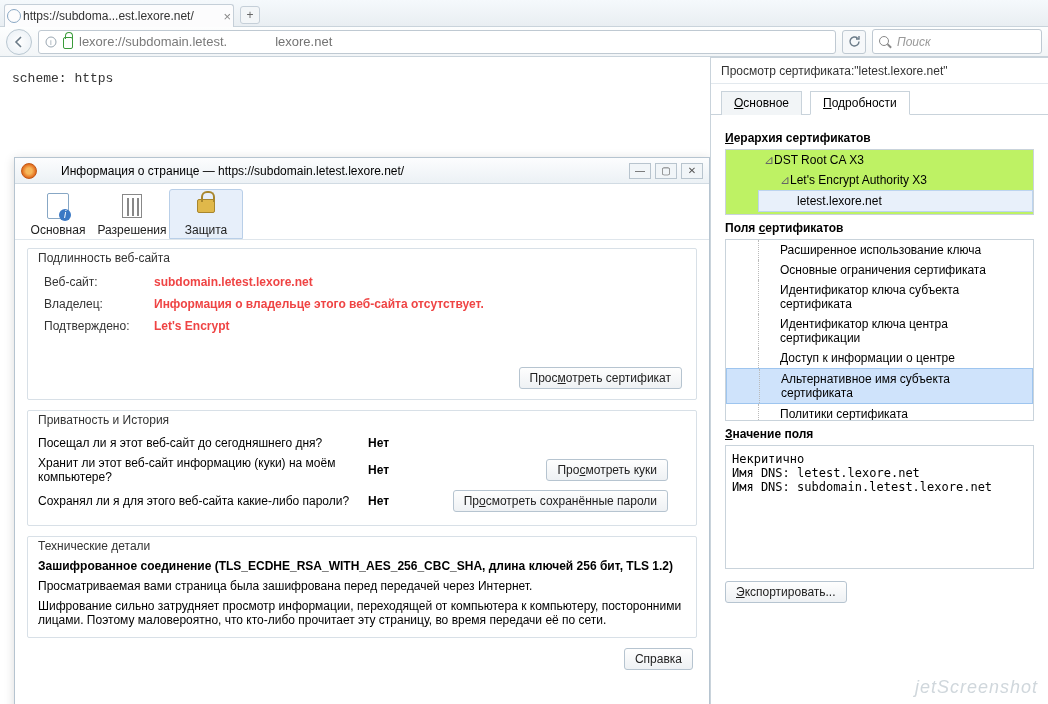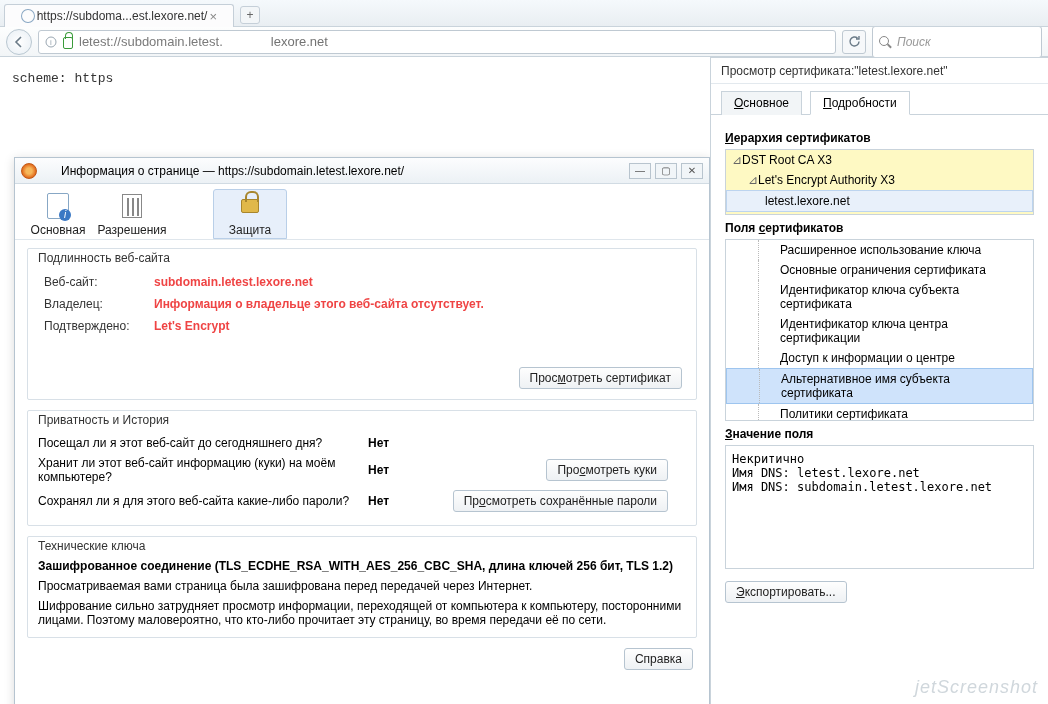--- a/index.html
+++ b/index.html
@@ -22,21 +22,21 @@
   .tab {
     position: absolute;
     top: 4px; left: 4px;
     width: 230px; height: 23px;
     background: #fcfcfd;
     border: 1px solid #c5cfd8;
     border-bottom: none;
     border-radius: 3px 3px 0 0;
     display: flex;
     align-items: center;
-    padding: 0 16px;
+    padding: 0 2px;
     font-size: 12px;
     color: #333;
     gap: 2px;
   }
   .tab .ic-globe { width: 14px; height: 14px; border:1px solid #8aa8c4; border-radius:50%; position:relative; }
   .tab .x { margin-left:auto; color:#888; font-size:13px; line-height:1; cursor:default;}
   .new-tab-btn {
     position:absolute; top:6px; left:240px; width:20px; height:18px;
     border:1px solid #c5cfd8; border-radius:3px; background:#f3f6f8;
     text-align:center; color:#666; line-height:16px;
@@ -62,21 +62,21 @@
   .lock { width:10px; height:12px; border:1px solid #3a9b3a; border-radius:2px; position:relative; top:1px;}
   .lock::before{content:"";position:absolute;top:-6px;left:1px;width:6px;height:6px;border:1px solid #3a9b3a;border-bottom:none;border-radius:4px 4px 0 0;}
   .urltext { font-size:13px; }
   .urltext .dark { color:#737373;margin-left:48px; }
   .reload {
     width:24px; height:24px; border:1px solid #bfc9d2; border-radius:3px;
     background:#f6f8fa; display:flex; align-items:center; justify-content:center;
     color:#6b7b88;
   }
   .searchbox {
-    width:170px; height:32px; border:1px solid #bfc9d2; border-radius:3px;
+    width:170px; height:25px; border:1px solid #bfc9d2; border-radius:3px;
     background:#fff; display:flex; align-items:center; padding:0 6px; gap:6px;
     color:#999;
   }
   .mg { position:relative; width:12px; height:12px; }
   .mg::before{content:"";position:absolute;width:8px;height:8px;border:1.5px solid #888;border-radius:50%;}
   .mg::after{content:"";position:absolute;width:5px;height:1.5px;background:#888;transform:rotate(45deg);left:8px;top:9px;}
   .content-row { position:relative; height: calc(704px - 57px); background:#fff; }
   .scheme { position:absolute; top:14px; left:12px; font-family: Liberation Mono, monospace; font-size:13px; color:#333;}
   
   .pageinfo-window {
@@ -91,21 +91,21 @@
   }
   .fx { width:16px; height:16px; border-radius:50%; background: radial-gradient(#f7b85b 30%, #e26a1c 70%); border:1px solid #c25a17; }
   .winbtns { margin-left:auto; display:flex; gap:4px; }
   .winbtn { width:22px; height:16px; border:1px solid #b8c4ce; background:#f1f5f8; font-size:10px; text-align:center; line-height:14px; color:#555;}
   .pi-tabs {
     height:56px; display:flex; align-items:flex-end; gap:0; padding:4px 6px 0;
     border-bottom:1px solid #dfe6ec;
   }
   .pi-tab { width:74px; height:50px; display:flex; flex-direction:column; align-items:center; justify-content:center; gap:3px; color:#222; border:1px solid transparent; border-radius:3px 3px 0 0;}
   .pi-tab .iconbox { width:28px; height:28px; display:flex; align-items:center; justify-content:center; }
-  .pi-tab.active { background:#e7effa; border-color:#b9cfe8;margin-left:44px; }
+  .pi-tab.active { background:#e7effa; border-color:#b9cfe8; }
   .lock-big { width:18px; height:14px; background:#e0b84a; border:1px solid #a8862d; border-radius:2px; position:relative;}
   .lock-big::before{content:"";position:absolute;top:-9px;left:3px;width:10px;height:9px;border:2px solid #a8862d;border-bottom:none;border-radius:6px 6px 0 0;}
   .info-ic{width:22px;height:26px;border:1px solid #87a7c5;background:#fff;position:relative;border-radius:2px;}
   .info-ic::after{content:"i";position:absolute;right:-3px;bottom:-3px;width:12px;height:12px;border-radius:50%;background:#3a78c4;color:#fff;font-style:italic;font-size:10px;text-align:center;line-height:12px;}
   .perm-ic{width:20px;height:24px;border:1px solid #888;position:relative;}
   .perm-ic::before{content:"";position:absolute;left:4px;top:3px;width:2px;height:18px;background:#888;box-shadow:5px 0 #888,10px 0 #888;}
   .pi-body { padding: 8px 12px 12px; overflow:auto; height: calc(100% - 82px);}
   .group { border:1px solid #d8e0e7; border-radius:2px; margin-bottom:10px; position:relative;}
   .group-label { position:relative; top:-0px; left:6px; background:#fff; padding:2px 4px; color:#333; display:inline-block; font-size:12px;text-align:right; }
   .inner { padding:4px 10px 10px; }
@@ -129,21 +129,21 @@
   .certviewer {
     position:absolute; top:0px; right:0; width:338px; height:648px;
     background:#fff; border-left:1px solid #c9d3db; border-top:1px solid #c9d3db;
   }
   .cv-title { height:26px; display:flex; align-items:center; padding:0 10px; color:#333; border-bottom:1px solid #e3e9ee;}
   .cv-tabs { display:flex; padding:6px 10px 0; gap:8px; border-bottom:1px solid #c9d3db;}
   .cv-tab { padding:4px 12px; border:1px solid #c9d3db; background:#f2f5f7; border-bottom:none; position:relative; top:1px; }
   .cv-tab.active { background:#fff; border-bottom:1px solid #fff;}
   .cv-body { padding:10px 14px 8px; }
   .cv-heading { font-weight:600; margin:6px 0 4px; }
-  .treebox { border:1px solid #c9d3db; background:#fef9c3; }
+  .treebox { border:1px solid #c9d3db; background:#bef264;padding-left:32px; }
   .tree-row { padding:3px 6px; }
   .tree-row.sel { background:#e8f0fa; border:1px solid #bcd4ef; }
   .indent1 { padding-left:22px; }
   .indent2 { padding-left:38px; }
   .tree-row .tw { display:inline-block; width:10px; color:#666;}
   .fieldsbox { border:1px solid #c9d3db; height:182px; overflow:auto; }
   .field-row { padding:3px 8px 3px 54px; position:relative; }
   .field-row::before{content:"";position:absolute;left:32px;top:0;bottom:0;border-left:1px dotted #bbb;}
   .field-row.sel { background:#cfe3fb; border:1px solid #9ec5ef; }
   .valuebox { border:1px solid #c9d3db; height:124px; padding:6px; background:#fff; font-family: Consolas, monospace; font-size:12px; white-space:pre; }
@@ -169,21 +169,21 @@
         <path d="M8 1 3 6l5 5" fill="none" stroke="currentColor" stroke-width="1.6"></path>
       </svg>
   </div>
   <div class="urlbox">
     <svg width="12" height="12" viewBox="0 0 12 12">
         <circle cx="6" cy="6" r="5" fill="none" stroke="#9aa7b2"></circle>
         <text x="6" y="9" font-size="8" text-anchor="middle" fill="#9aa7b2">i</text>
       </svg>
     <span class="lock"></span>
     <span class="urltext">
-      <span>letest://</span><span>subdomain.letest.</span><span class="dark">lexore.net</span>
+      <span>lexore://</span><span>subdomain.letest.</span><span class="dark">lexore.net</span>
     </span>
   </div>
   <div class="reload">
     <svg width="13" height="13" viewBox="0 0 13 13">
         <path d="M11 6.5a4.5 4.5 0 1 1-1.5-3.4M11 1v3H8" fill="none" stroke="currentColor" stroke-width="1.4"></path>
       </svg>
   </div>
   <div class="searchbox">
     <span class="mg"></span>
     <span style="font-style:italic;">Поиск</span>
@@ -265,21 +265,21 @@
           </div>
           <div class="priv-row">
             <div class="priv-q">Сохранял ли я для этого веб-сайта какие-либо пароли?</div>
             <div class="priv-a bold">Нет</div>
             <div class="priv-b"><span class="btn"><span>Пр<span class="underline-letter">о</span>смотреть сохранённые пароли</span></span></div>
           </div>
         </div>
       </div>
 
       <div class="group">
-        <span class="group-label">Технические ключа</span>
+        <span class="group-label">Технические детали</span>
         <div class="inner">
           <div class="tech-head">Зашифрованное соединение (TLS_ECDHE_RSA_WITH_AES_256_CBC_SHA, длина ключей 256 бит, TLS 1.2)</div>
           <div style="margin-top:6px;">Просматриваемая вами страница была зашифрована перед передачей через Интернет.</div>
           <div style="margin-top:6px;">Шифрование сильно затрудняет просмотр информации, переходящей от компьютера к компьютеру, посторонними лицами. Поэтому маловероятно, что кто-либо прочитает эту страницу, во время передачи её по сети.</div>
         </div>
       </div>
       <div class="btn-row">
         <span class="btn">Справка</span>
       </div>
     </div>

